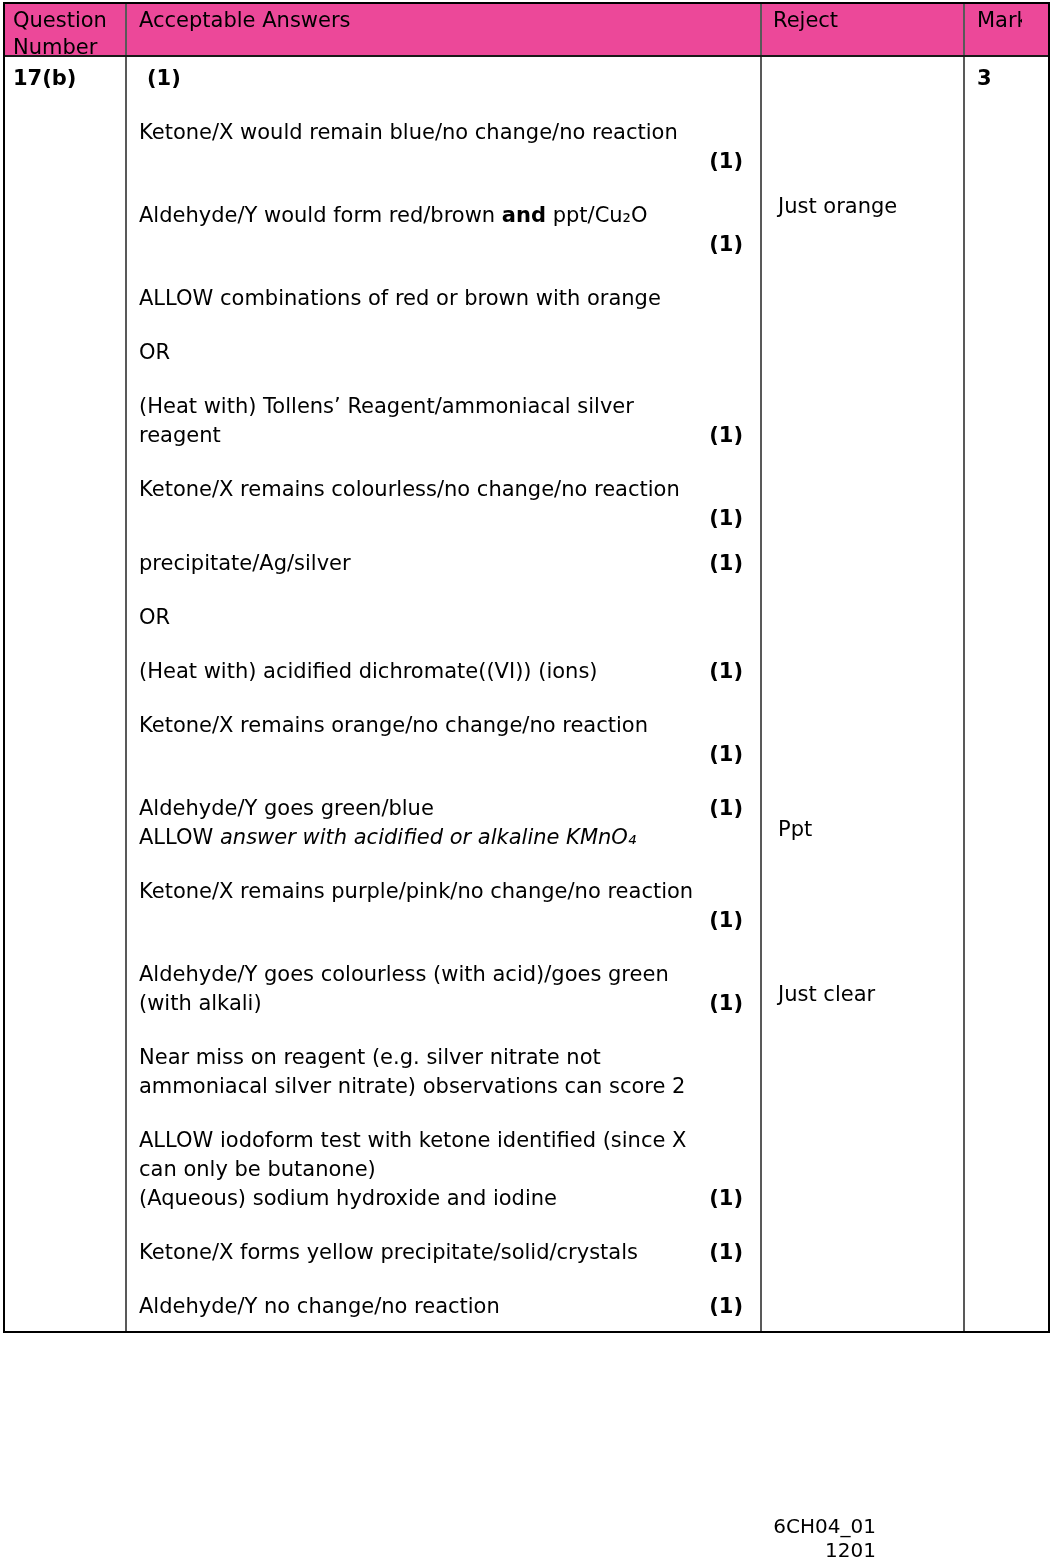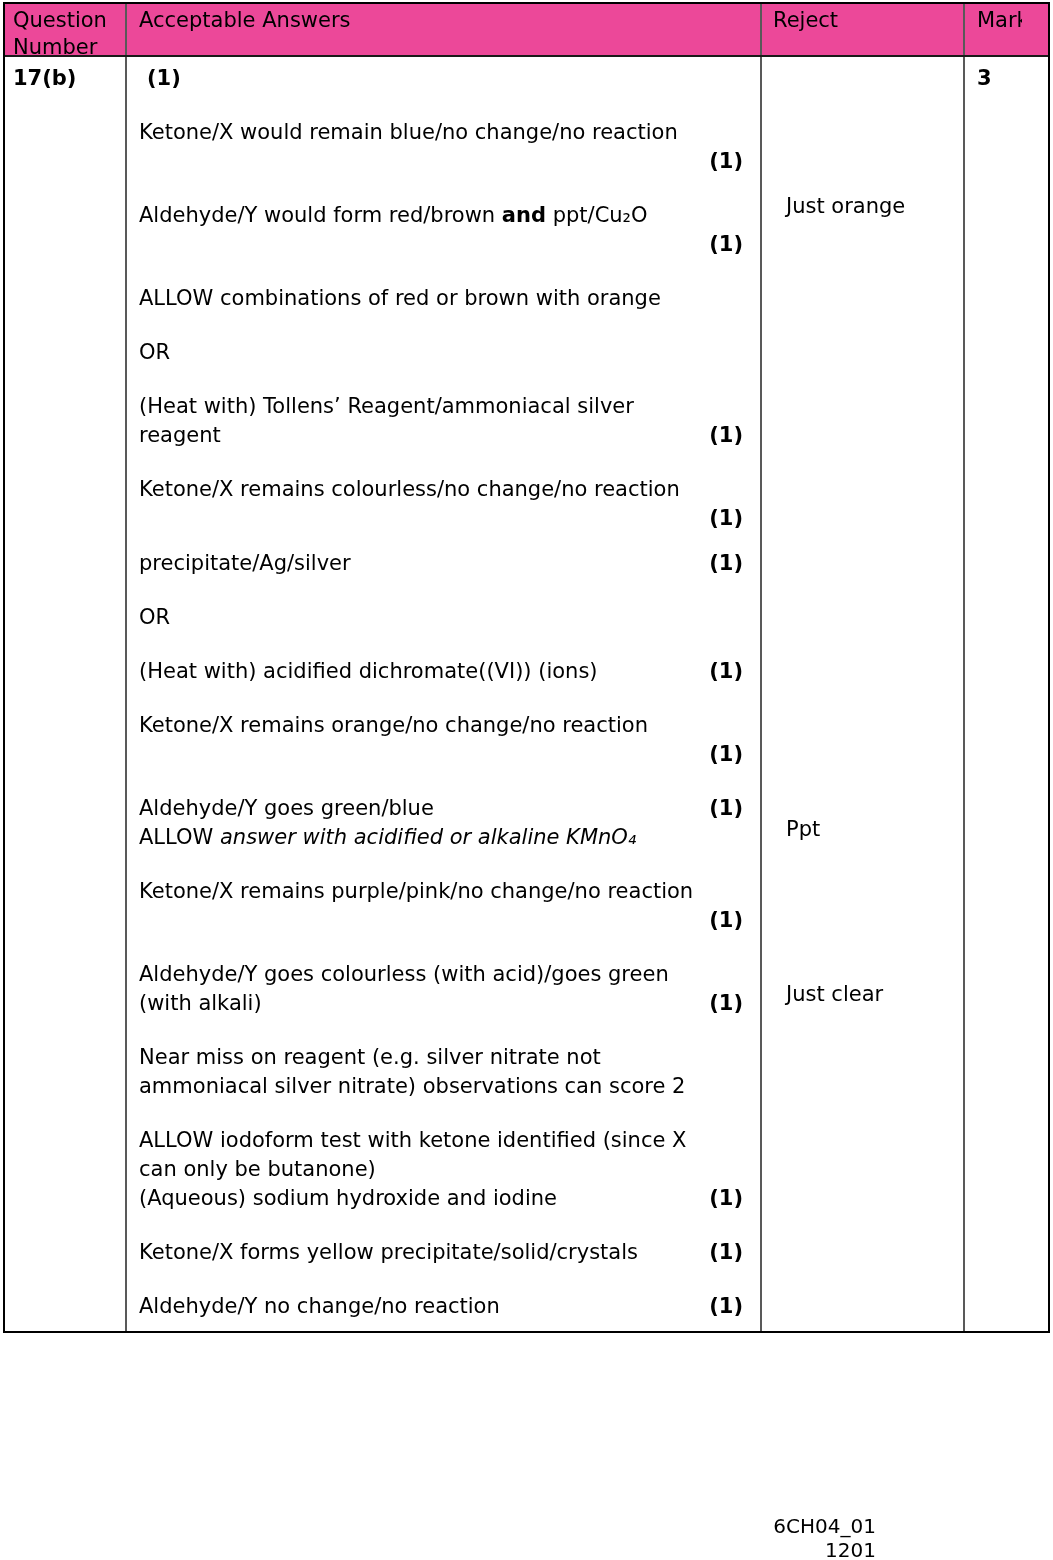--- a/index.html
+++ b/index.html
@@ -55,21 +55,21 @@
     line-height: 29px;
     min-height: 29px;
     white-space: nowrap;
   }
   .ltext { white-space: nowrap; }
   .mark1 { font-weight: bold; margin-left: 8px; }
   .seg-b { font-weight: bold; }
   .seg-i { font-style: italic; }
   .reject-item {
     position: absolute;
-    left: 24px;
+    left: 16px;
     line-height: 29px;
     white-space: nowrap;
   }
   .rj0 { top: 135px; }
   .rj1 { top: 758px; }
   .rj2 { top: 923px; }
   .footer {
     position: absolute;
     top: 1514px;
     right: 177px;

